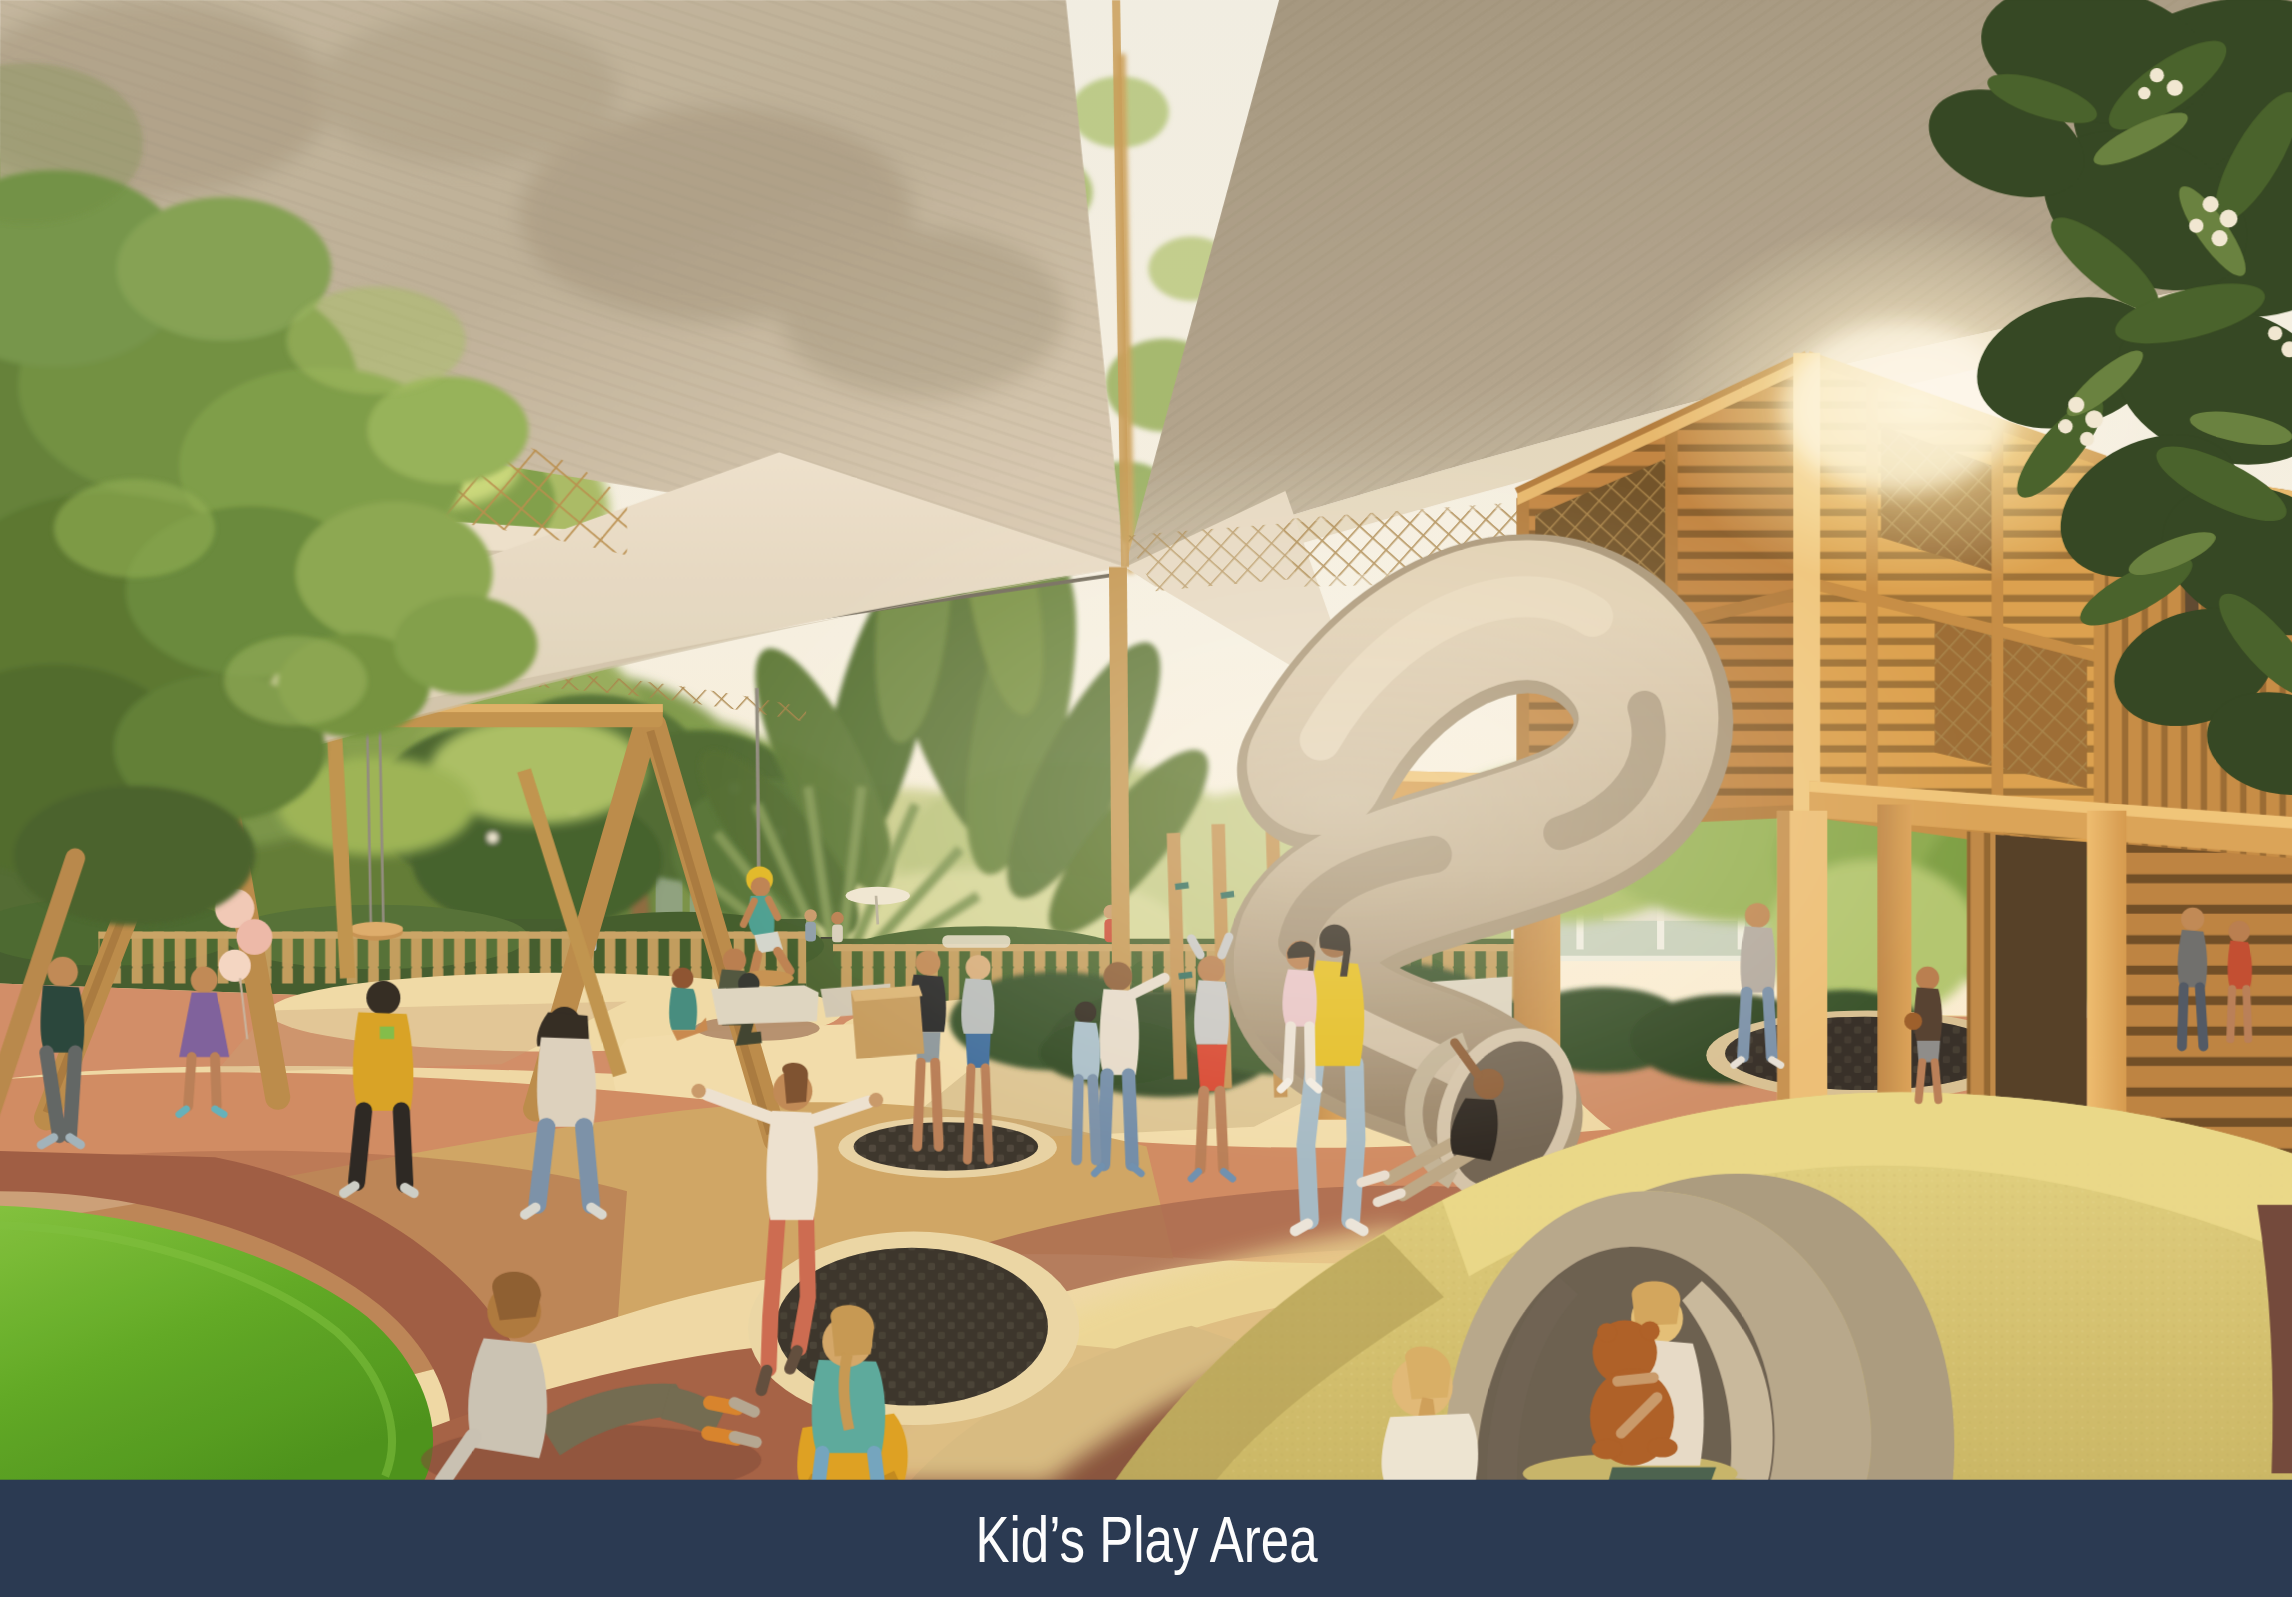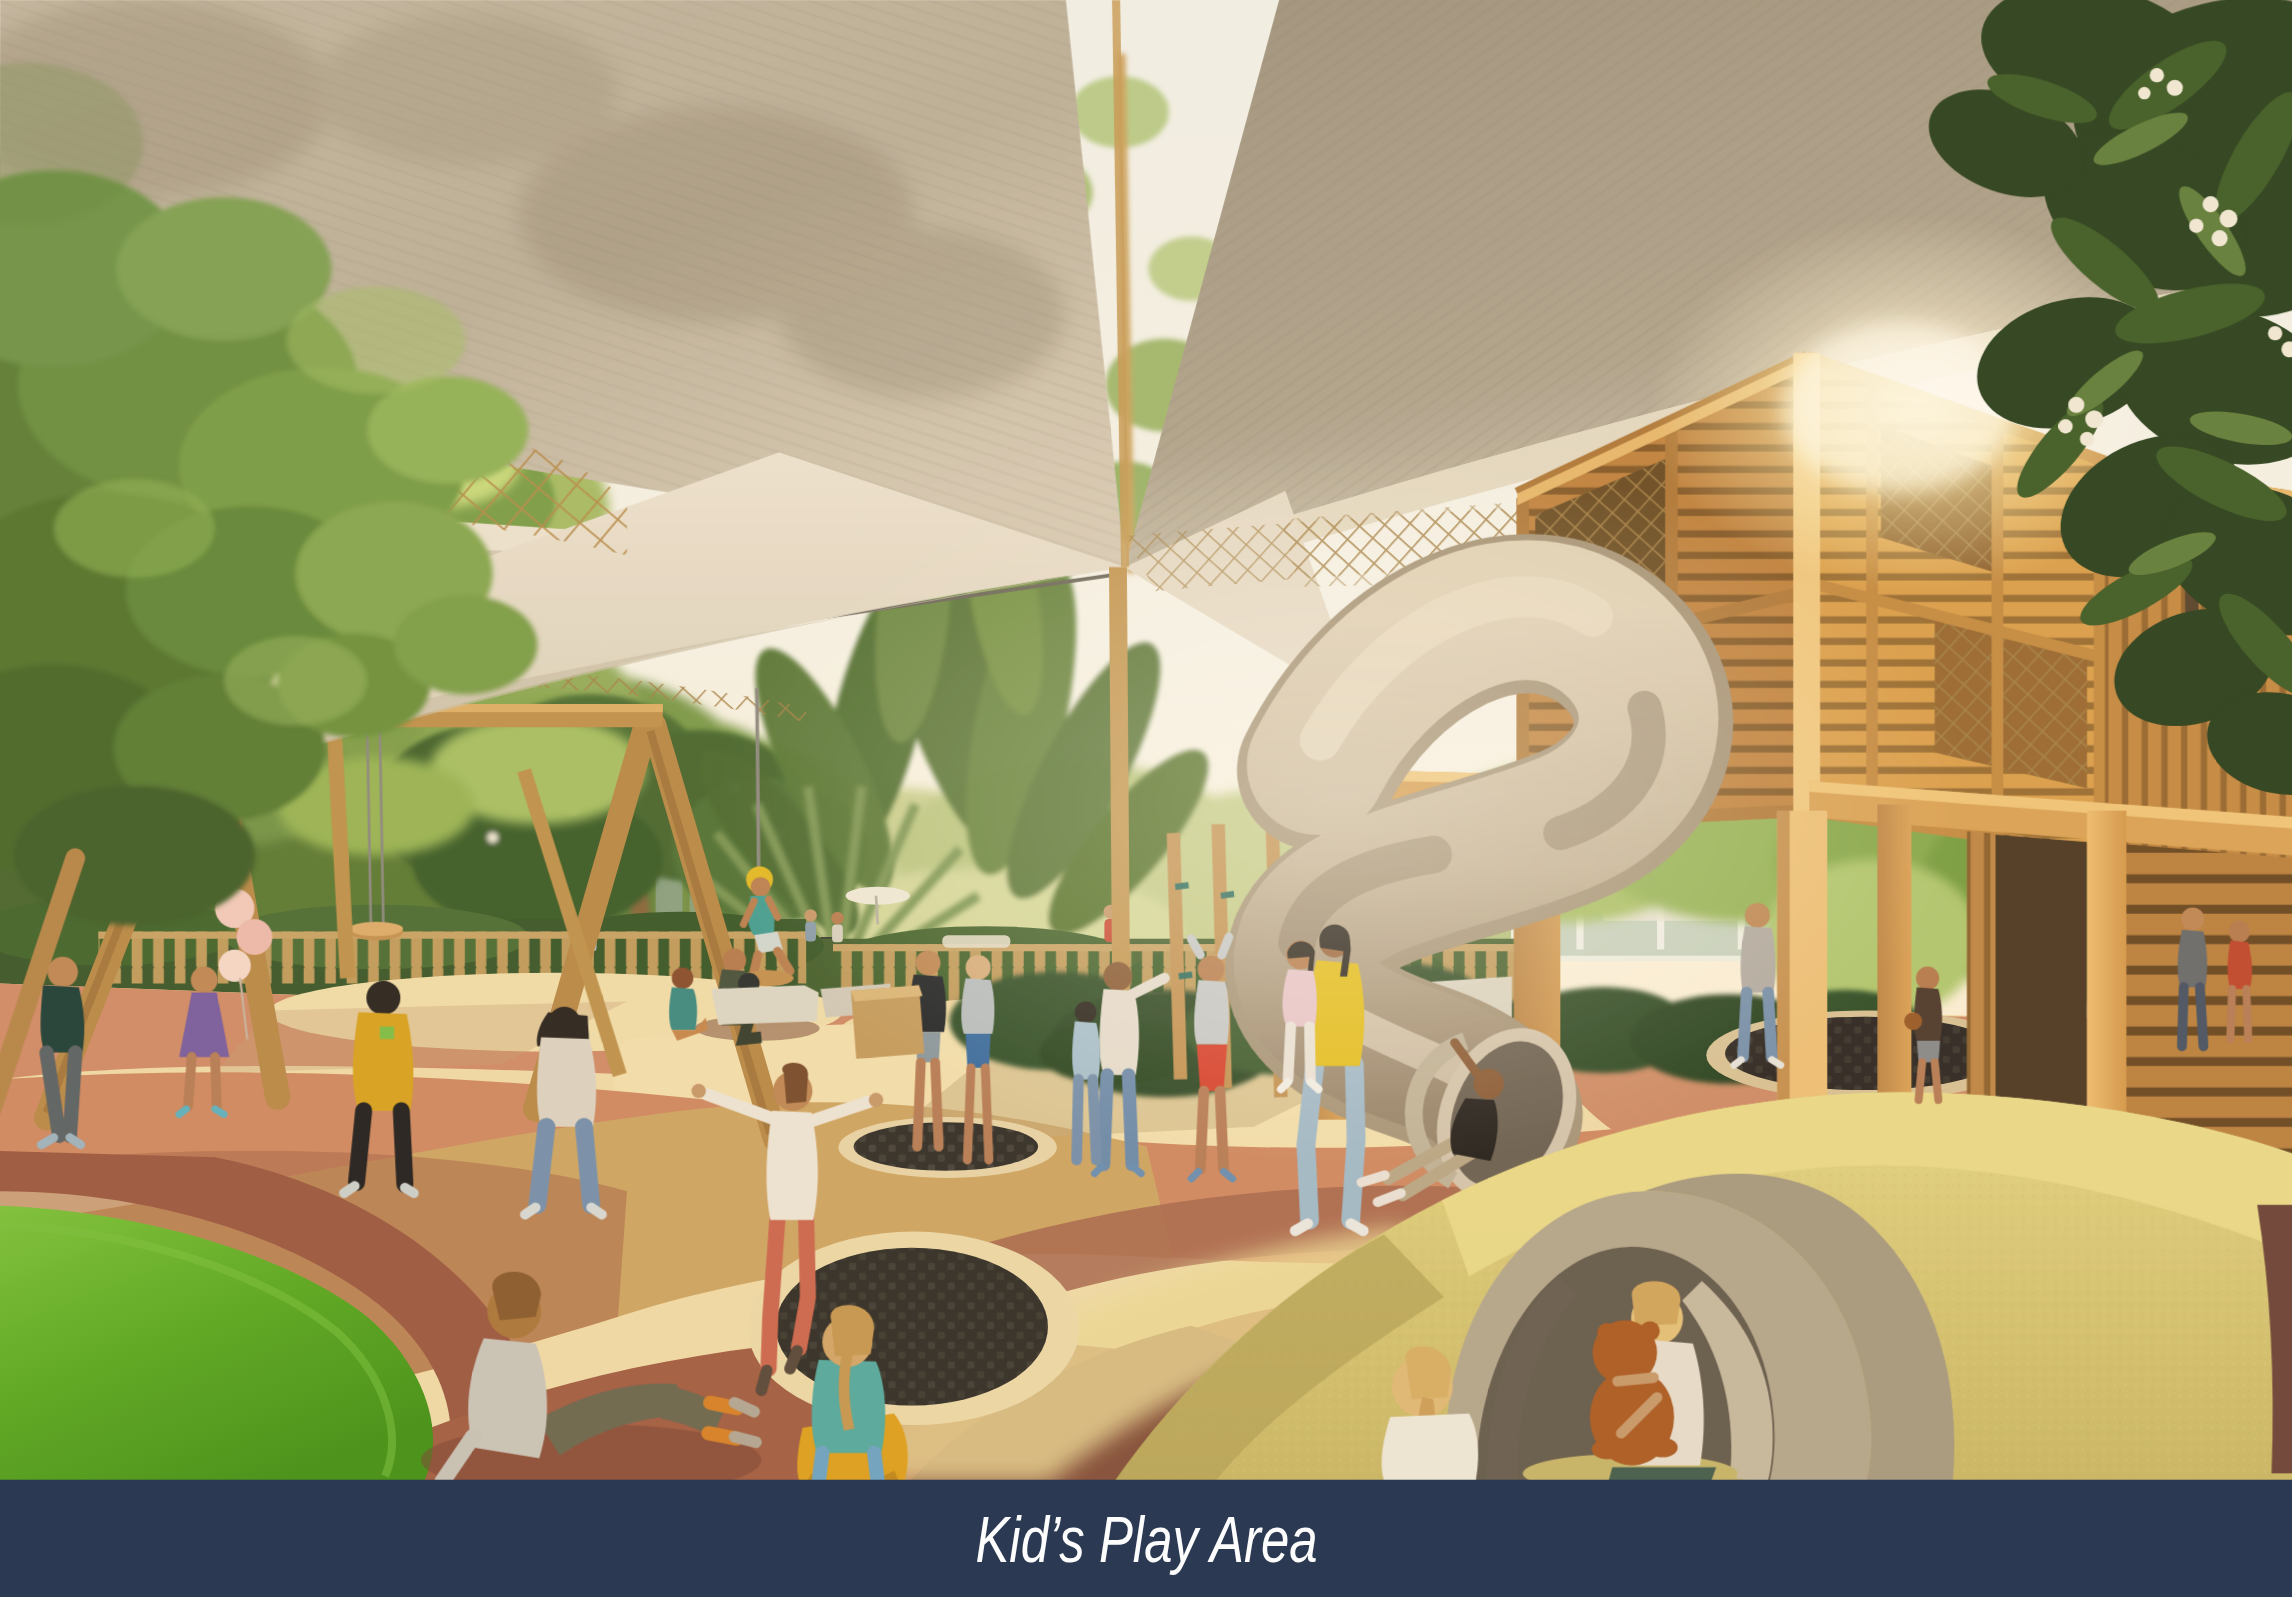--- a/index.html
+++ b/index.html
@@ -1,16 +1,16 @@
 <!DOCTYPE html>
 <html style="font-size:14.3px"><head>
 <meta charset="utf-8">
 <style>
   html,body{margin:0;padding:0;background:#fff;}
-  .wrap{position:relative;width:2293px;height:1598px;overflow:hidden;font-family:"Liberation Sans",sans-serif;font-style:italic;}
+  .wrap{position:relative;width:2293px;height:1598px;overflow:hidden;font-family:"Liberation Sans",sans-serif;}
   svg{display:block;}
 </style>
 </head>
 <body>
 <div class="wrap">
 <svg width="2293" height="1598" viewBox="0 0 2560 1784" xmlns="http://www.w3.org/2000/svg">
 <defs>
   <linearGradient id="skyg" x1="0" y1="0" x2="0" y2="1">
     <stop offset="0" stop-color="#f3f6f4"></stop>
           <stop offset="0.6" stop-color="#f8f8f2"></stop>

